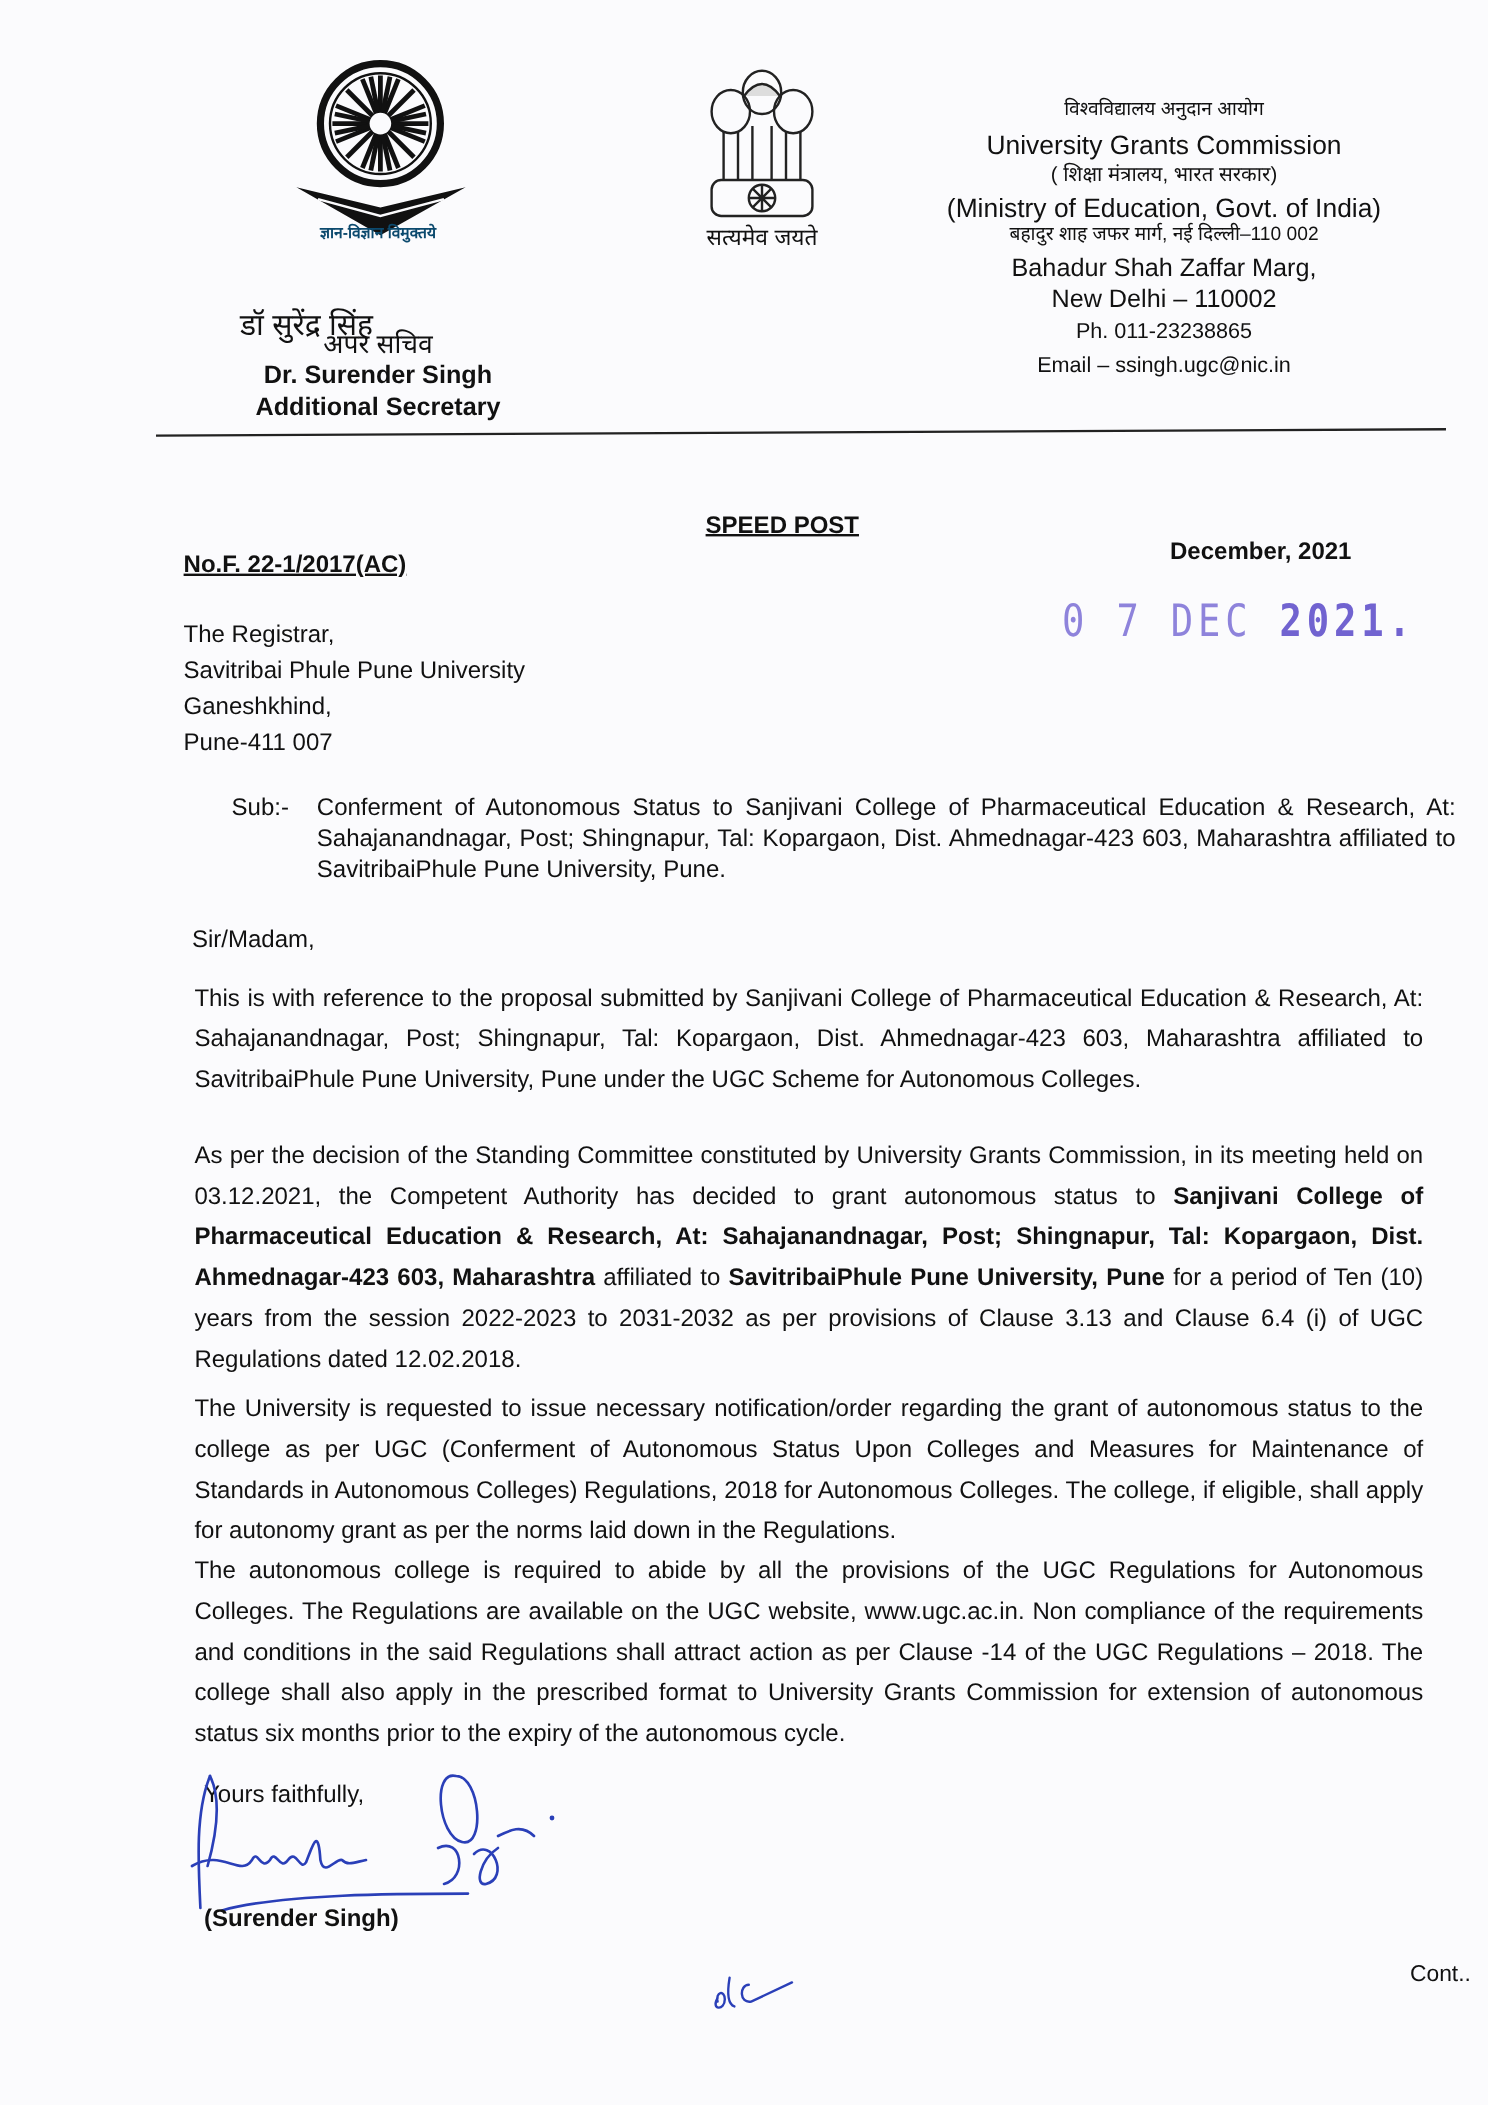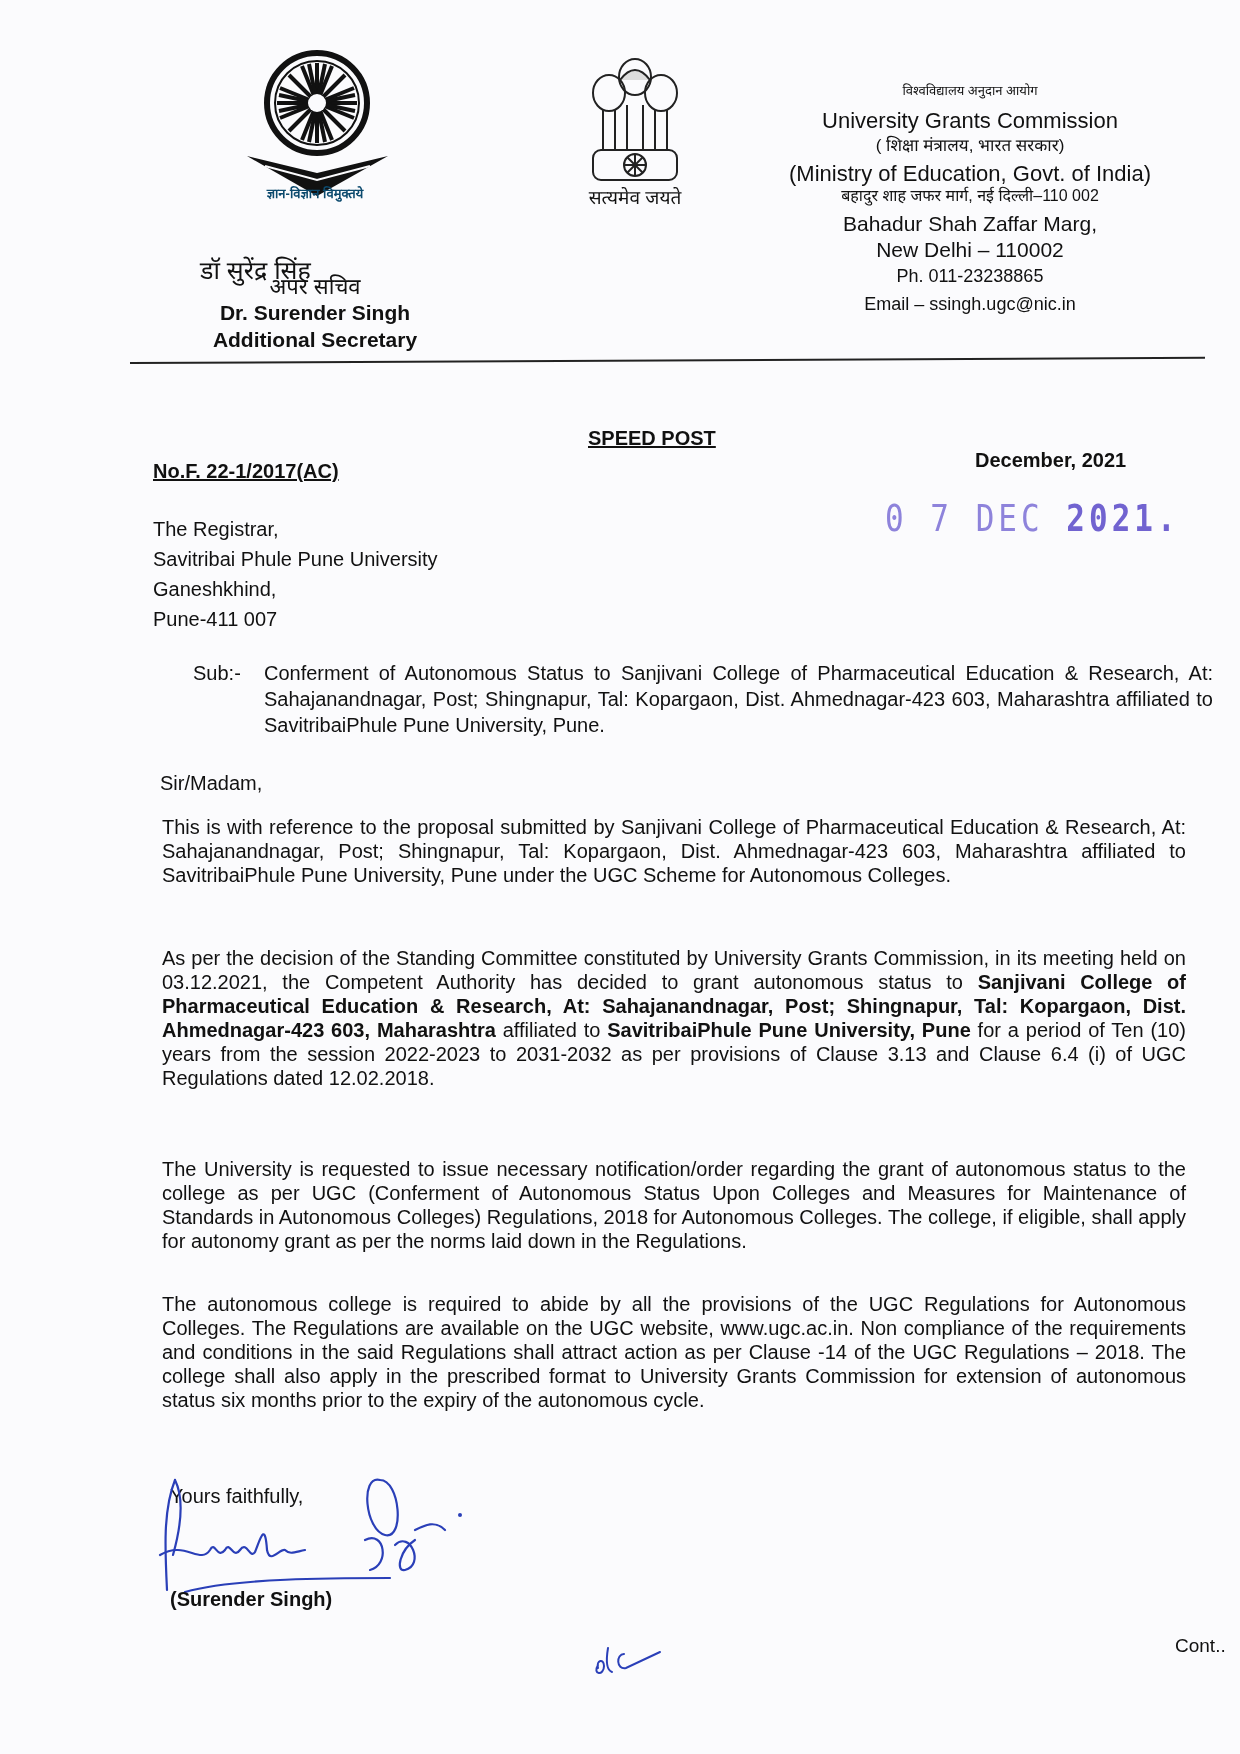--- a/index.html
+++ b/index.html
@@ -12,41 +12,41 @@
   .ugc-logo { left:245px; top:48px; width:145px; height:150px; }
   .motto-ugc { left:215px; top:184px; width:200px; font-size:13px; font-weight:bold; text-align:center; color:#0c4a6e; }
   .emblem { left:585px; top:55px; width:100px; height:135px; }
   .motto-emblem { left:560px; top:184px; width:150px; font-size:19px; text-align:center; }
   .hi-name { left:200px; top:252px; width:230px; font-size:25px; text-align:left; }
   .hi-desig { left:200px; top:270px; width:230px; font-size:22px; text-align:center; }
   .en-name { left:170px; top:301px; width:290px; font-size:21px; font-weight:bold; text-align:center; }
   .en-desig { left:170px; top:328px; width:290px; font-size:21px; font-weight:bold; text-align:center; }
   .org { left:760px; top:84px; width:420px; text-align:center; line-height:1; }
   .org div { white-space:nowrap; }
-  .org .l1 { font-size:13px; height:26px; }
+  .org .l1 { font-size:16px; height:26px; }
   .org .l2 { font-size:22px; height:27px; }
   .org .l3 { font-size:17px; height:26px; }
   .org .l4 { font-size:22px; height:25px; }
   .org .l5 { font-size:16px; height:25px; }
   .org .l6 { font-size:21px; height:26px; }
   .org .l7 { font-size:21px; height:28px; }
   .org .l8 { font-size:18px; height:28px; }
   .org .l9 { font-size:18px; }
   .rule { left:130px; top:362px; width:1075px; height:2px; background:#222; transform:rotate(-0.28deg); transform-origin:left; }
   .speed { left:588px; top:427px; font-size:20px; font-weight:bold; text-decoration:underline; }
   .fileno { left:153px; top:460px; font-size:20px; font-weight:bold; text-decoration:underline; }
   .date { left:975px; top:449px; font-size:20px; font-weight:bold; }
   .stamp { left:885px; top:500px; font-size:31px; color:#7b6fd6; letter-spacing:4px; font-family:"DejaVu Sans Mono", monospace; transform:scaleY(1.2); opacity:0.85; }
   .stamp b { color:#5a49c9; }
   .addr { left:153px; top:514px; font-size:20px; line-height:30px; }
   .sub { left:160px; top:660px; width:1020px; font-size:20px; line-height:26px; display:flex;margin-left:33px; }
   .sub .lbl { width:71px; flex:none; }
   .sub .txt { flex:1; text-align:justify; }
   .salut { left:160px; top:772px; font-size:20px; }
-  .para { left:162px; width:1024px; font-size:20px; line-height:24px; text-align:justify; }
+  .para { left:162px; width:1024px; font-size:20px; line-height:34px; text-align:justify; }
   .p1 { top:815px; }
   .p2 { top:946px; }
   .p3 { top:1157px; }
   .p4 { top:1292px; }
   .yours { left:170px; top:1485px; font-size:20px; }
   .sign { left:155px; top:1470px; width:340px; height:130px; }
   .signame { left:170px; top:1588px; font-size:20px; font-weight:bold; }
   .cont { left:1135px; top:1635px; font-size:19px;margin-left:40px; }
   .initials { left:590px; top:1640px; width:80px; height:40px; }
 </style>

